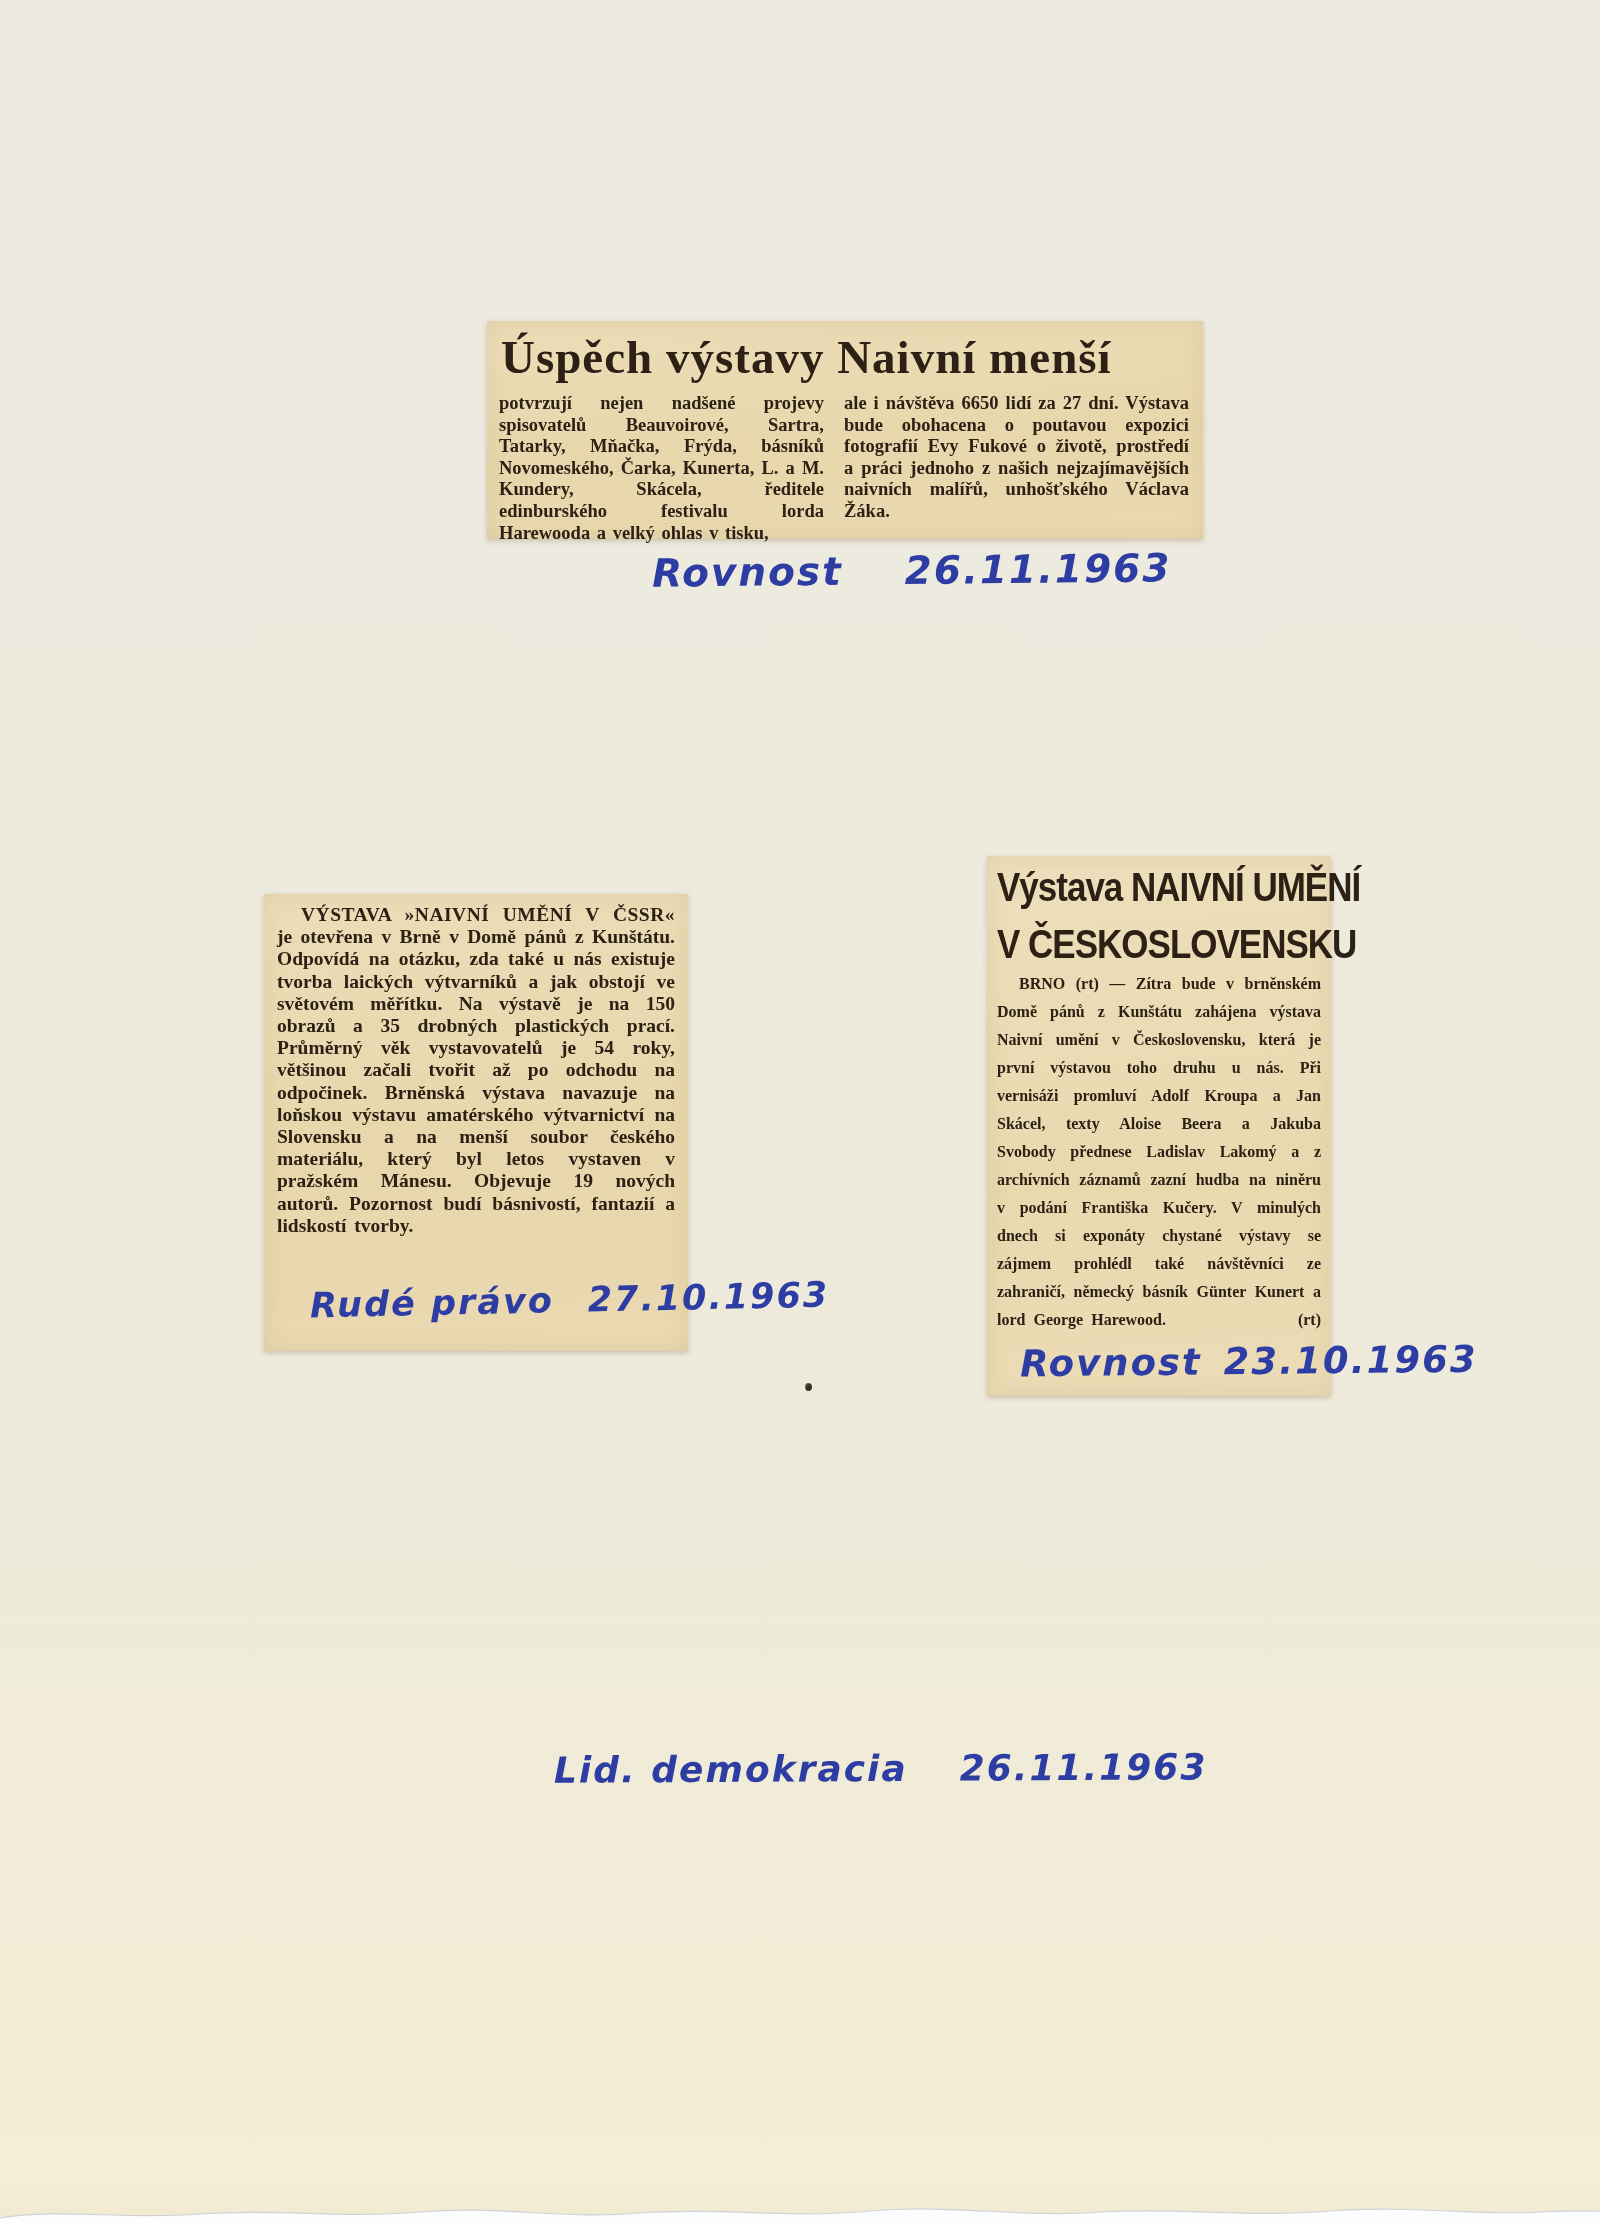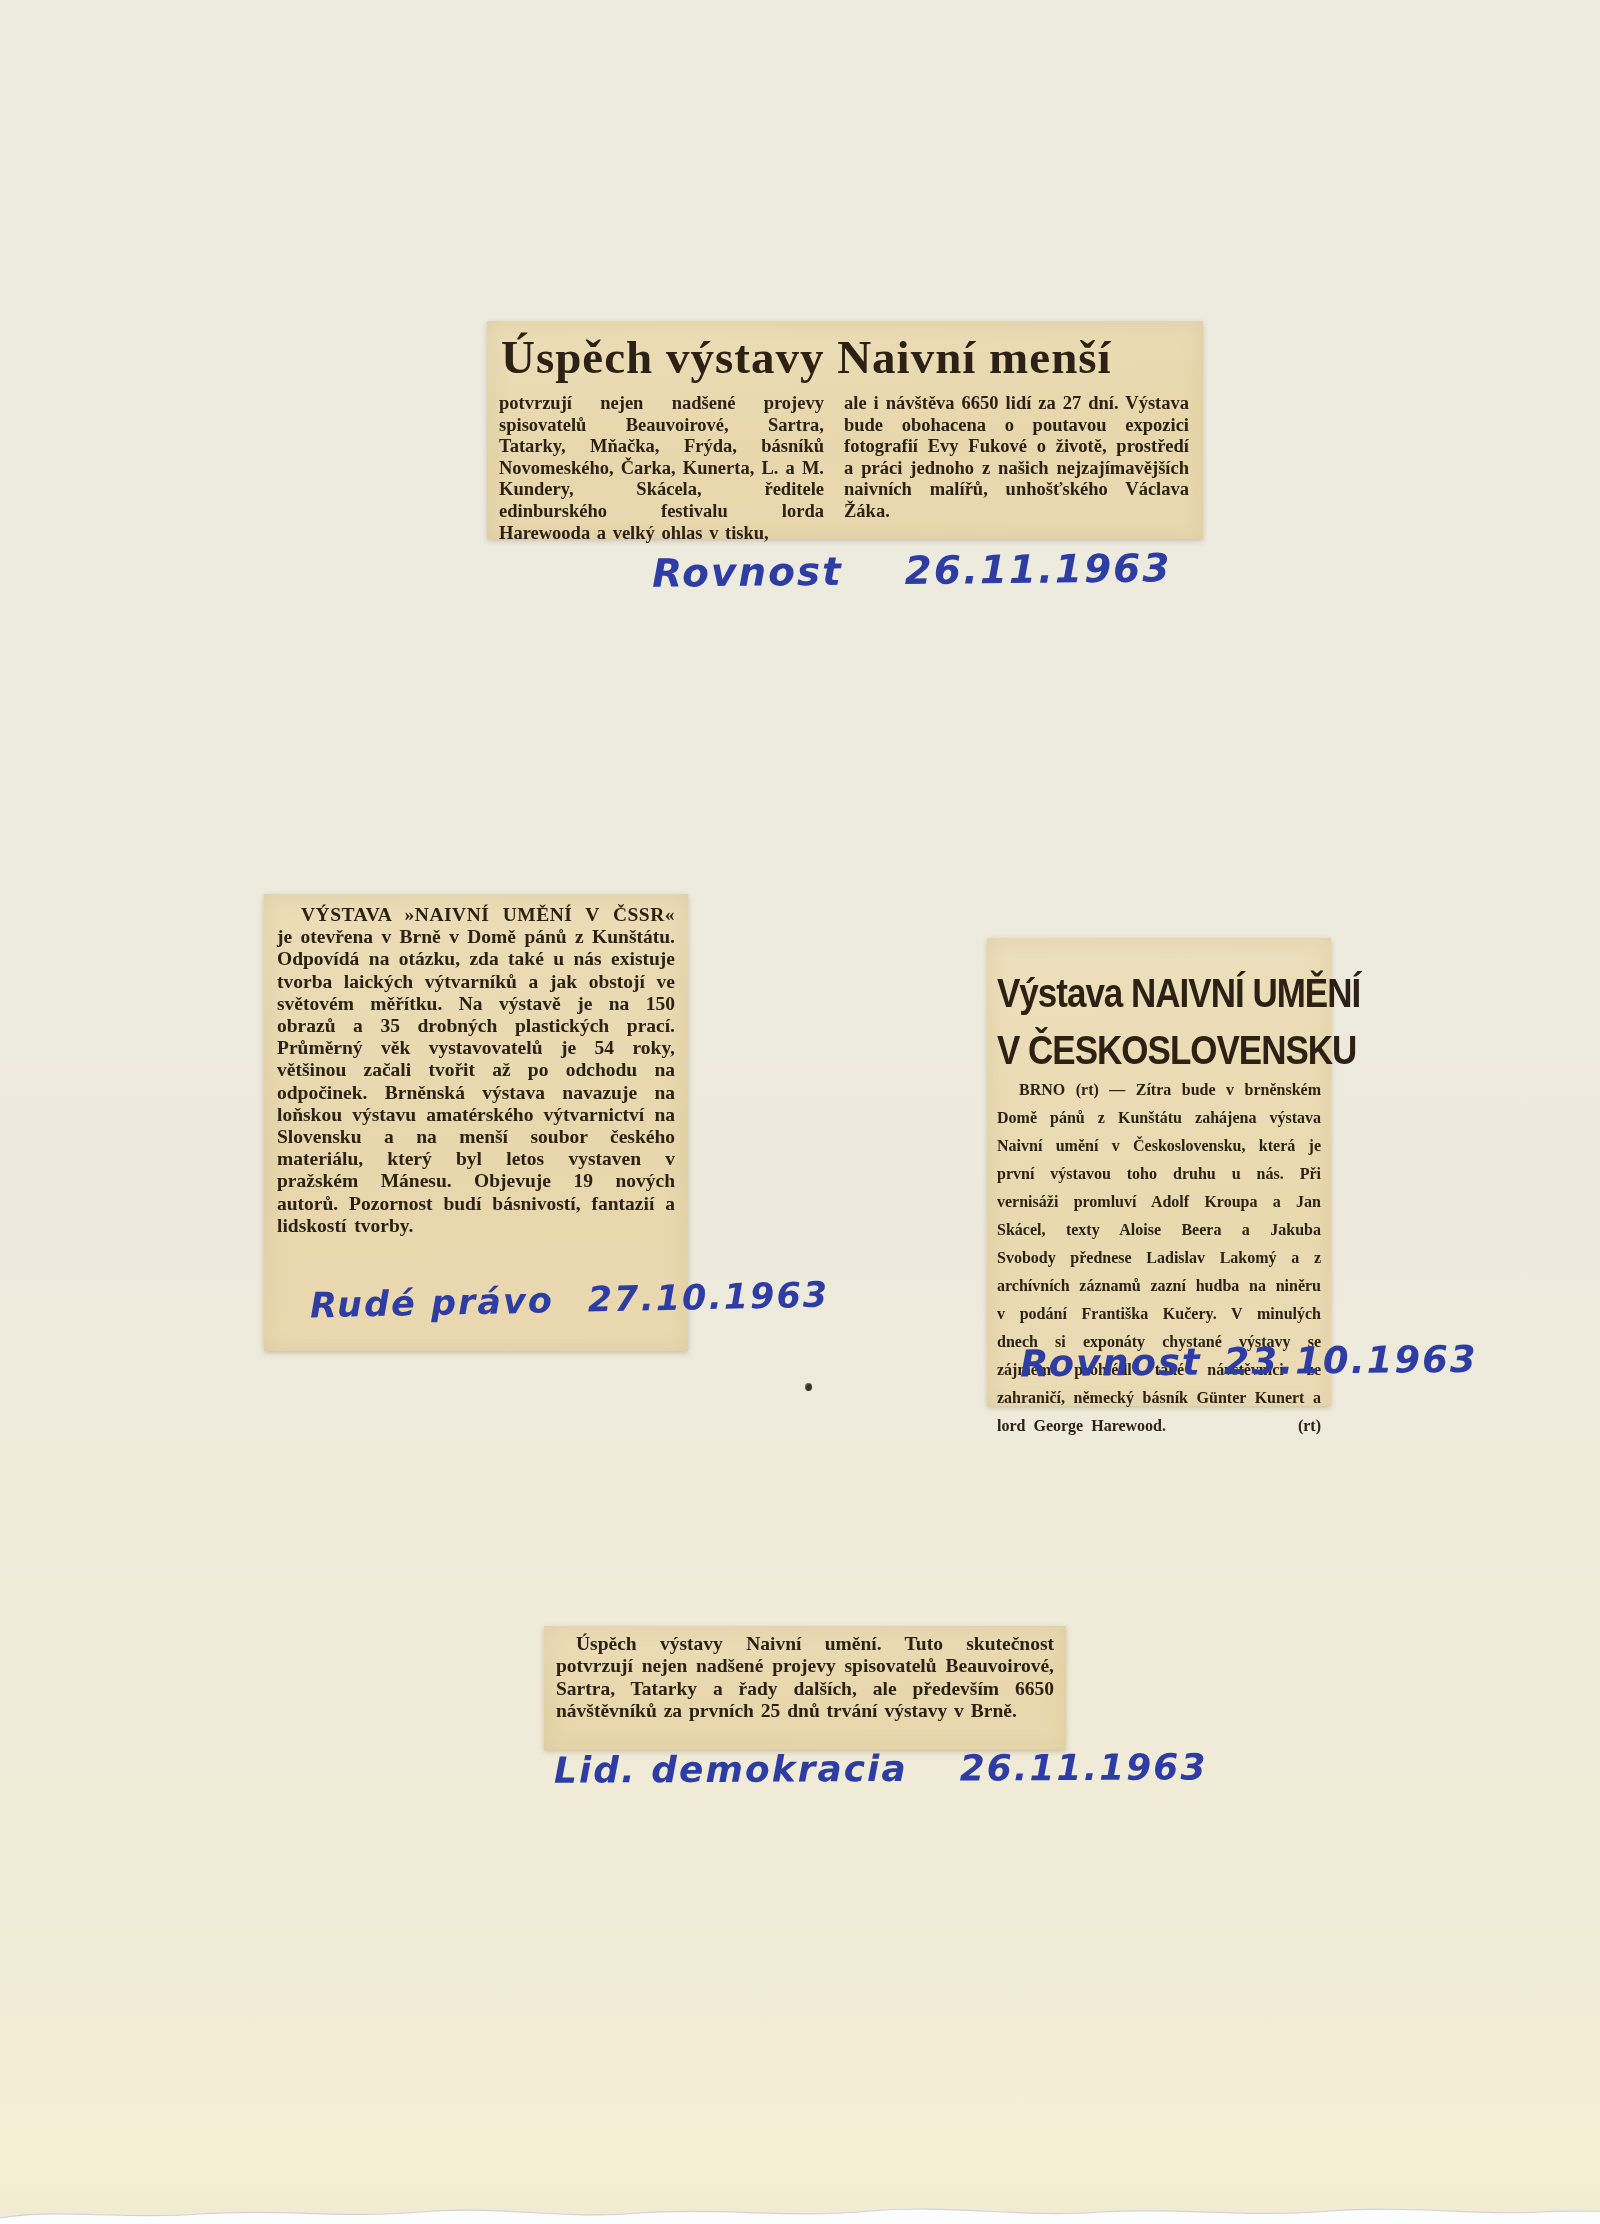--- a/index.html
+++ b/index.html
@@ -55,22 +55,22 @@
   .clip-left {
     left: 264px; top: 894px; width: 424px; height: 457px;
     padding: 10px 13px;
     font-size: 19.5px;
     line-height: 22.2px;
     word-spacing: 3px;
   }
   .clip-left p { margin: 0; text-indent: 24px; }
   .clip-left .lead { letter-spacing: 0.5px; }
   .clip-right {
-    left: 987px; top: 938px; width: 344px; height: 468px;
-    padding: 24px 10px;
+    left: 987px; top: 856px; width: 344px; height: 540px;
+    padding: 0 10px;
     background: linear-gradient(176deg, #eddfbc 0%, #e9d9af 60%, #ecdcb6 100%);
   }
   .clip-right .headline {
     font-family: "Liberation Sans", sans-serif;
     font-size: 35px;
     line-height: 49px;
     text-align: center;
     letter-spacing: -1px;
     transform: scaleY(1.16);
     transform-origin: top center;
@@ -159,23 +159,20 @@
     <p class="body"><span>BRNO (rt) — Zítra bude v brněnském Domě pánů z Kunštátu zahájena výstava Naivní umění v Československu, která je první výstavou toho druhu u nás. Při vernisáži promluví Adolf Kroupa a Jan Skácel, texty Aloise Beera a Jakuba Svobody přednese Ladislav Lakomý a z archívních záznamů zazní hudba na niněru v podání Františka Kučery. V minulých dnech si exponáty chystané výstavy se zájmem prohlédl také návštěvníci ze zahraničí, německý básník Günter Kunert a lord George Harewood.</span>
       <span class="sig">(rt)</span>
     </p>
   </article>
 
   <div class="note note-right">
     <span>Rovnost</span>
     <span>23.10.1963</span>
   </div>
 
-  <article class="clip clip-bottom">
-    <p><span>Úspěch výstavy Naivní umění.</span><span> Tuto skutečnost potvrzují nejen nadšené projevy spisovatelů Beauvoirové, Sartra, Tatarky a řady dalších, ale především 6650 návštěvníků za prvních 25 dnů trvání výstavy v Brně.</span></p>
-  </article>
 
   <div class="note note-bottom">
     <span>Lid. demokracia</span>
     <span>26.11.1963</span>
   </div>
 
   <div class="speck"></div>
 
   <svg class="scan-edge" viewBox="0 0 1600 26" preserveAspectRatio="none" aria-hidden="true">
     <path d="M0,20 C60,10 120,22 200,16 C280,10 340,21 420,14 C500,7 560,22 640,15 C720,9 790,21 870,13 C950,6 1020,20 1100,14 C1180,9 1250,20 1330,13 C1410,7 1480,18 1540,14 C1570,12 1590,14 1600,13 L1600,26 L0,26 Z" fill="#fbfdff"></path>

